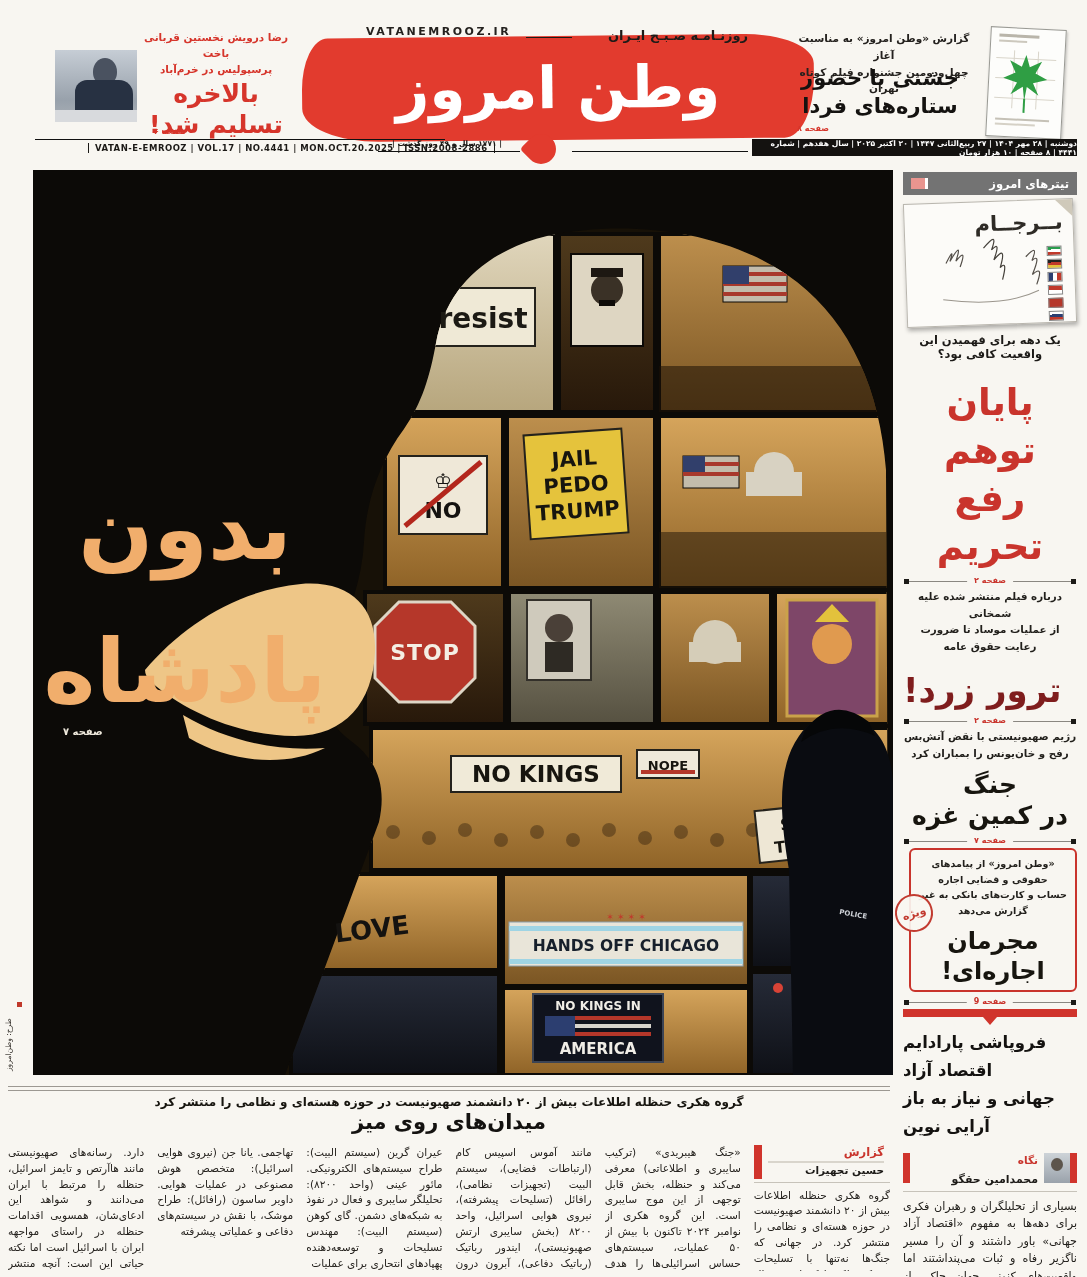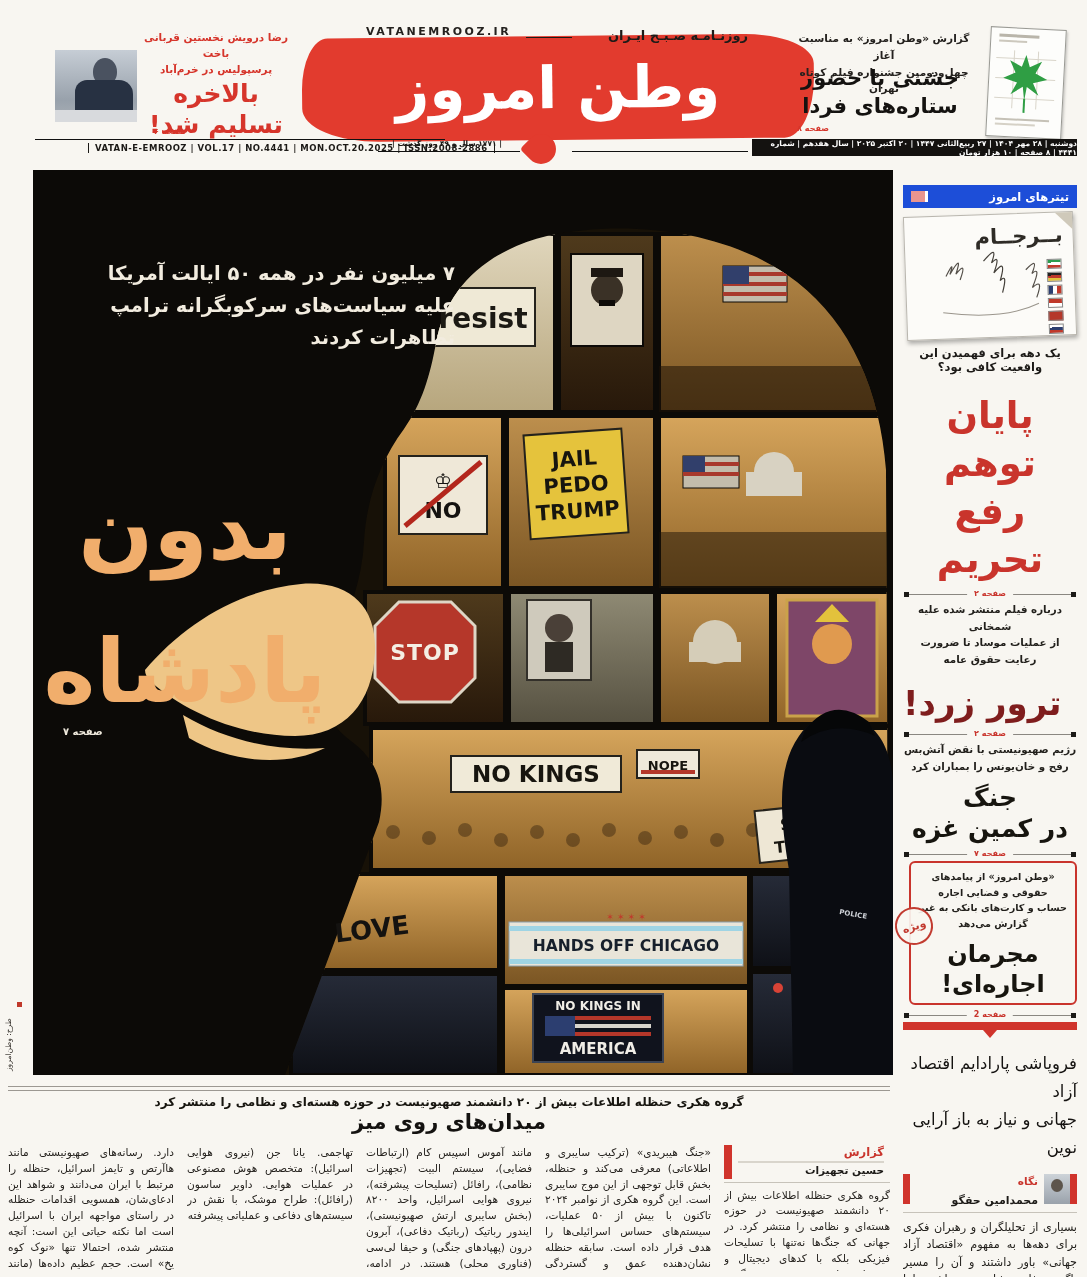--- a/index.html
+++ b/index.html
@@ -36,21 +36,21 @@
       display:flex;align-items:center;justify-content:center;}
   
   .poster{left:33px;top:170px;width:860px;height:905px;background:#0c0a07;}
   .poster .subtitle{position:absolute;right:438px;top:88px;width:370px;color:#f2ecdf;font-size:19.5px;font-weight:bold;line-height:1.65;text-align:right;}
   .poster .bigtitle{position:absolute;left:6px;top:288px;width:292px;color:#f1ae6c;font-size:88px;font-weight:bold;text-align:center;line-height:1.62;}
   .poster .pref{position:absolute;left:30px;top:556px;color:#efe9dc;font-size:10px;font-weight:bold;}
   .credit-sq{left:17px;top:1002px;width:5px;height:5px;background:#c0392b;}
   .credit-v{left:4px;top:1010px;width:16px;height:70px;font-size:7.5px;color:#3a3631;writing-mode:vertical-rl;transform:rotate(180deg);text-align:center;}
   
   .sidebar{left:903px;top:172px;width:174px;}
-  .sb-bar{height:23px;background:#1d4ed8;display:flex;align-items:center;padding:0 8px;justify-content:flex-end;margin-top:13px;}
+  .sb-bar{height:23px;background:#737373;display:flex;align-items:center;padding:0 8px;justify-content:flex-end;}
   .sb-bar .lbl{color:#fff;font-size:11.5px;font-weight:bold;}
   .sb-bar .notch{margin-right:auto;width:14px;height:11px;background:#e9958f;border-right:3px solid #fff;}
   .jcpoa{margin:6px 2px 2px;height:122px;background:#fcfbf8;border:1px solid #b9b6ae;box-shadow:1px 3px 4px rgba(0,0,0,.3);transform:rotate(-2deg);position:relative;overflow:hidden;}
   .jcpoa .word{position:absolute;right:10px;top:10px;font-size:21px;font-weight:bold;color:#2e2b26;letter-spacing:4px;}
   .jcpoa .corner{position:absolute;right:-12px;top:-12px;width:24px;height:24px;background:#cfc9ba;transform:rotate(45deg);}
   .flags{position:absolute;right:12px;top:46px;display:flex;flex-direction:column;gap:3px;}
   .flags i{display:block;width:13px;height:8px;border:.5px solid #888;}
   .kick1{margin-top:8px;font-size:11.5px;font-weight:bold;text-align:center;color:#1c1a17;}
   .red-h{color:#c9342c;font-weight:bold;font-size:37px;text-align:center;line-height:1.3;margin-top:18px;}
   .blk-h1{color:#7f1d1d;font-weight:bold;font-size:34px;text-align:left;line-height:1.2;margin-top:16px;}
@@ -58,21 +58,21 @@
   .sb-div{position:relative;border-top:1px solid #8a8781;margin:10px 2px 6px;}
   .sb-div:before,.sb-div:after{content:"";position:absolute;top:-3px;width:5px;height:5px;background:#1c1a17;}
   .sb-div:before{right:-1px;} .sb-div:after{left:-1px;}
   .sb-div span{position:absolute;left:50%;top:-6px;transform:translateX(-50%);background:#f8f6f1;color:#c9342c;font-size:8px;font-weight:bold;padding:0 7px;white-space:nowrap;}
   .sb-kick{font-size:10.3px;font-weight:bold;text-align:center;line-height:1.6;color:#211f1b;}
   .box4{position:relative;border:2px solid #c9342c;border-radius:6px;margin:2px 0 2px 6px;padding:6px 4px 4px;}
   .stamp{position:absolute;left:-16px;top:44px;width:34px;height:34px;border:2px double #c23b30;border-radius:50%;color:#c23b30;
      font-size:11px;font-weight:bold;display:flex;align-items:center;justify-content:center;transform:rotate(-18deg);background:rgba(248,246,241,.92);}
   .opinion-bar{height:8px;background:#d0342c;margin:4px 0 0;position:relative;}
   .opinion-bar:after{content:"";position:absolute;left:50%;top:8px;transform:translateX(-50%);border:7px solid transparent;border-top:8px solid #d0342c;}
-  .op-head{margin-top:20px;font-size:16.5px;font-weight:normal;text-align:right;line-height:1.7;color:#141210;}
+  .op-head{margin-top:12px;font-size:16.5px;font-weight:bold;text-align:left;line-height:1.7;color:#141210;}
   .op-author{display:flex;flex-direction:row-reverse;align-items:center;margin-top:8px;border-bottom:1px solid #c7c3ba;padding-bottom:4px;}
   .op-author .rb{width:7px;height:30px;background:#d0342c;}
   .op-author .txt{flex:1;padding:0 6px;text-align:right;}
   .op-author .lab{color:#c9342c;font-size:10.5px;font-weight:bold;}
   .op-author .nm{font-size:11px;font-weight:bold;color:#1c1a17;}
   .op-author .ph{width:26px;height:30px;background:linear-gradient(180deg,#cdd3d8,#9aa2ab);position:relative;}
   .op-author .ph:after{content:"";position:absolute;left:7px;top:5px;width:12px;height:13px;border-radius:50%;background:#5d554c;}
   .op-body{margin-top:6px;font-size:11.2px;line-height:17.4px;text-align:justify;color:#23211d;height:252px;overflow:hidden;}
   
   .btm-rule{left:8px;top:1086px;width:882px;height:3px;border-top:1px solid #9c9892;border-bottom:1px solid #9c9892;}
@@ -297,25 +297,20 @@
         <path d="M 150 545 C 192 570 242 582 292 578 C 252 598 196 592 156 568 Z" fill="#eec687"></path>
       </g>
 
       <g>
         <path d="M760 905 L756 700 C748 652 742 600 766 566 C778 548 800 538 820 546 C846 556 858 580 860 612 L860 905 Z" fill="#0a0c11"></path>
         <path d="M772 560 Q800 524 836 552 L842 566 Q802 548 768 572 Z" fill="#060708"></path>
         <text x="806" y="744" font-size="7" fill="#cfd3d8" font-family="DejaVu Sans, sans-serif" font-weight="bold" transform="rotate(10 806 744)">POLICE</text>
       </g>
     </svg>
 
-    <div class="subtitle fa">
-      <span>۷ میلیون نفر در همه ۵۰ ایالت آمریکا</span><br>
-      <span>علیه سیاست‌های سرکوبگرانه ترامپ</span><br>
-      <span>تظاهرات کردند</span>
-    </div>
     <div class="bigtitle fa">
       <span>بدون</span><br>
       <span>پادشاه</span>
     </div>
     <div class="pref fa">صفحه ۷</div>
   </div>
 
   <div class="abs credit-sq"></div>
   <div class="abs credit-v fa">طرح: وطن‌امروز</div>
 
@@ -379,21 +374,21 @@
       <div class="sb-kick" style="font-size:9.6px">
         <span>«وطن امروز» از پیامدهای حقوقی و قضایی اجاره</span><br>
         <span>حساب و کارت‌های بانکی به غیر گزارش می‌دهد</span>
       </div>
       <div class="blk-h2" style="font-size:24px">
         <span>مجرمان</span><br>
         <span>اجاره‌ای!</span>
       </div>
     </div>
     <div class="sb-div">
-        <span>صفحه 2</span>
+        <span>صفحه 9</span>
       </div>
 
     <div class="opinion-bar"></div>
     <div class="op-head">
       <span>فروپاشی پارادایم اقتصاد آزاد</span><br>
       <span>جهانی و نیاز به باز آرایی نوین</span>
     </div>
     <div class="op-author">
       <div class="rb"></div>
       <div class="txt">
@@ -417,17 +412,18 @@
         <div class="rb"></div>
         <div class="t">
           <span class="lab">گزارش</span>
           <span class="nm">حسین تجهیزات</span>
         </div>
       </div>
       <span>گروه هکری حنظله اطلاعات بیش از ۲۰ دانشمند صهیونیست در حوزه هسته‌ای و نظامی را منتشر کرد. در جهانی که جنگ‌ها نه‌تنها با تسلیحات فیزیکی بلکه با کدهای دیجیتال و نفوذهای سایبری پیش می‌رود، گروه هکری «حنظله» به عنوان نیرویی برجسته در این میدان ظاهر شده است. این گروه که</span>
     </div>
     <div class="col">«جنگ هیبریدی» (ترکیب سایبری و اطلاعاتی) معرفی می‌کند و حنظله، بخش قابل توجهی از این موج سایبری است. این گروه هکری از نوامبر ۲۰۲۴ تاکنون با بیش از ۵۰ عملیات، سیستم‌های حساس اسرائیلی‌ها را هدف قرار داده است. سابقه حنظله نشان‌دهنده عمق و گستردگی فعالیت‌هایش است. از نوامبر ۲۰۲۴ این گروه چندین عملیات بزرگ انجام داده؛ نفوذ به مراکز هسته‌ای دیمونا و سورک و استخراج نقشه‌های داخلی و ایمیل‌های</div>
     <div class="col">مانند آموس اسپیس کام (ارتباطات فضایی)، سیستم البیت (تجهیزات نظامی)، رافائل (تسلیحات پیشرفته)، نیروی هوایی اسرائیل، واحد ۸۲۰۰ (بخش سایبری ارتش صهیونیستی)، ایندور رباتیک (رباتیک دفاعی)، آبرون درون (پهپادهای جنگی) و حیفا لی‌سی (فناوری محلی) هستند. در ادامه، لیست این افراد به همراه محل فعالیت‌شان آورده شده است. شای لوی (آموس اسپیس کام): متخصص ارتباطات ماهواره‌ای</div>
+    <div class="col">عیران گرین (سیستم البیت): طراح سیستم‌های الکترونیکی. مائور عینی (واحد ۸۲۰۰): تحلیلگر سایبری و فعال در نفوذ به شبکه‌های دشمن. گای کوهن (سیستم البیت): مهندس تسلیحات و توسعه‌دهنده پهپادهای انتحاری برای عملیات</div>
     <div class="col">تهاجمی. یانا جن (نیروی هوایی اسرائیل): متخصص هوش مصنوعی در عملیات هوایی. داویر ساسون (رافائل): طراح موشک، با نقش در سیستم‌های دفاعی و عملیاتی پیشرفته</div>
     <div class="col">دارد. رسانه‌های صهیونیستی مانند هاآرتص و تایمز اسرائیل، حنظله را مرتبط با ایران می‌دانند و شواهد این ادعای‌شان، همسویی اقدامات حنظله در راستای مواجهه ایران با اسرائیل است اما نکته حیاتی این است: آنچه منتشر شده، احتمالا تنها «نوک کوه یخ» است. حجم عظیم داده‌ها (مانند ۲.۱ ترابایت از پلیس یا ۱۹۷ گیگابایت از دیمونا) نشان می‌دهد اطلاعات بسیار بیشتری - از نقشه‌های زیرساختی گرفته تا جزئیات پروژه‌های محرمانه - در دسترس هکرها</div>
   </div>
 
 </div>
 
 </body></html>

